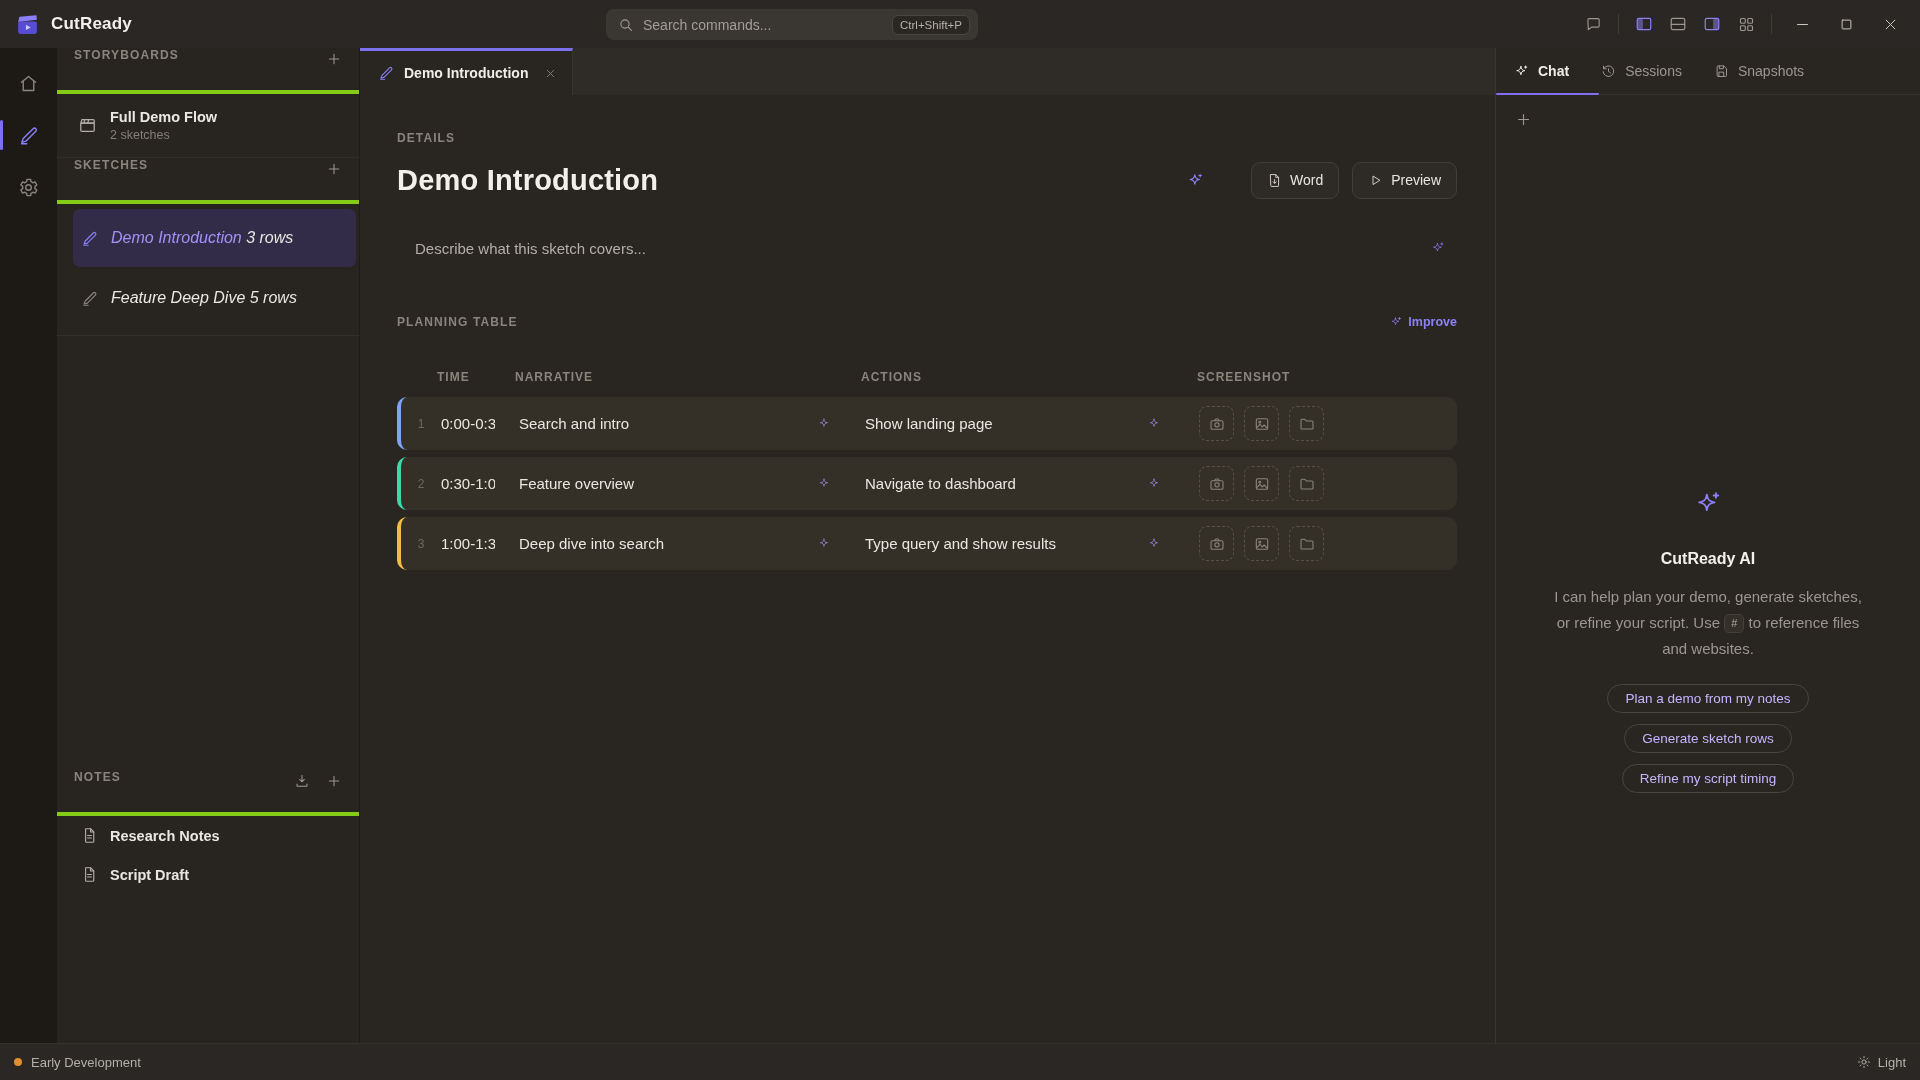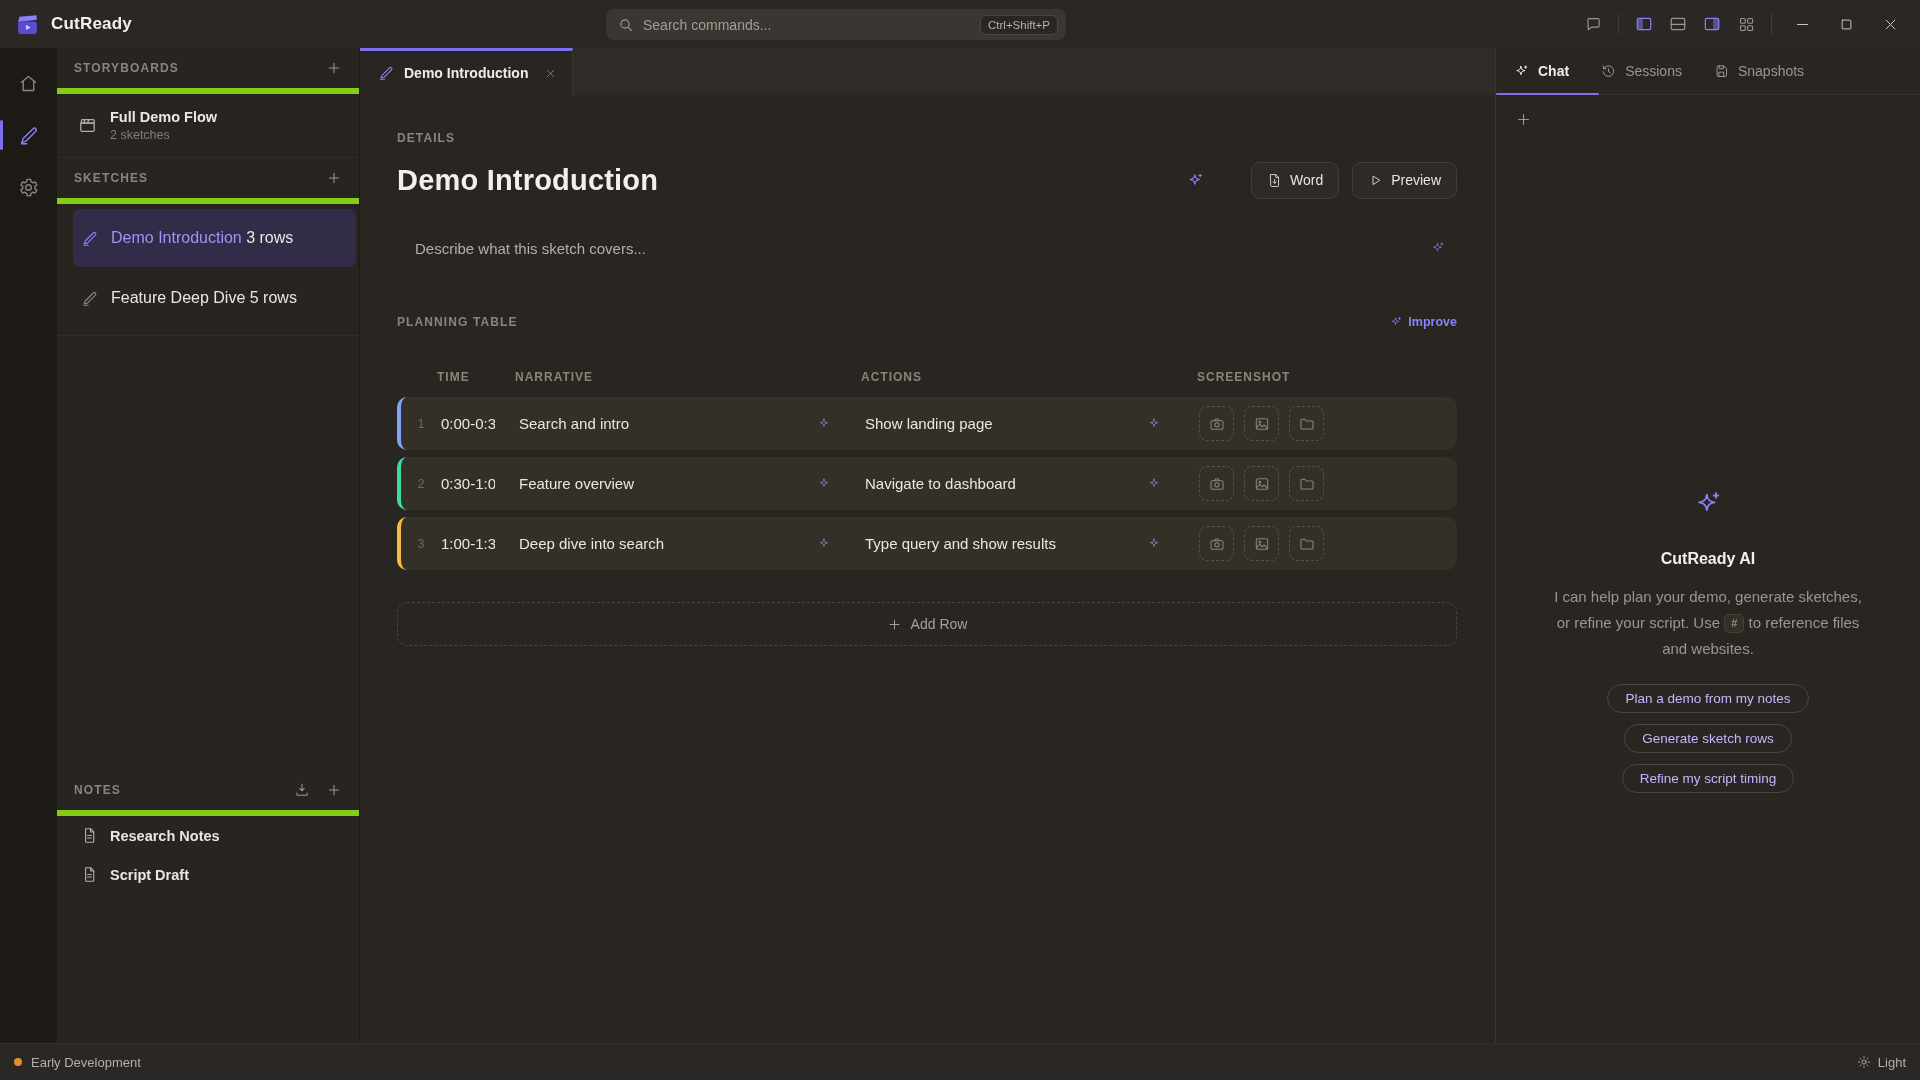--- a/index.html
+++ b/index.html
@@ -14,21 +14,21 @@
   .ic { stroke:currentColor; fill:none; stroke-width:1.6; stroke-linecap:round; stroke-linejoin:round; }
 
   
   .titlebar {
     height:48px; background:#2b2724; position:relative; flex:0 0 auto;
     display:flex; align-items:center;
   }
   .logo-area { display:flex; align-items:center; gap:11px; padding-left:15px; }
   .app-name { font-size:17px; font-weight:bold; color:#f2f0ec; letter-spacing:.2px; }
   .search-wrap {
-    position:absolute; left:606px; top:9px; width:460px; height:31px;
+    position:absolute; left:606px; top:9px; width:372px; height:31px;
     background:#3a3631; border-radius:8px; display:flex; align-items:center; padding:0 8px 0 12px;
     color:#a39e95;
   }
   .search-wrap input {
     flex:1; background:transparent; border:none; outline:none; color:#d8d4cd;
     font-family:"Liberation Sans", sans-serif; font-size:14px; margin-left:9px;
   }
   .search-wrap input::placeholder { color:#a39e95; }
   .kbd {
     background:#2a2723; border:1px solid #4a463f; border-radius:6px;
@@ -74,34 +74,34 @@
     padding:0 10px 0 17px; border-bottom:1px solid #35312a; flex:0 0 auto;
   }
   .pane-label { font-size:12px; font-weight:bold; letter-spacing:1.1px; color:#8a857c; }
   .view-toggle { display:flex; background:#37332c; border-radius:8px; padding:3px; gap:2px; }
   .view-toggle button {
     width:27px; height:23px; display:flex; align-items:center; justify-content:center;
     background:transparent; border:none; border-radius:6px; color:#8a857d; cursor:pointer;
   }
   .view-toggle button.active { color:#8b80f9; }
   .section-header {
-    height:46px; display:flex; align-items:center; justify-content:space-between;
-    padding:0 14px 0 17px; border-bottom:6px solid #84cc16; flex:0 0 auto;
+    height:46px; display:flex; align-items:flex-start; justify-content:space-between;
+    padding:0 14px 0 17px; border-bottom:4px solid #84cc16; flex:0 0 auto;
   }
   .sec-actions { display:flex; align-items:center; gap:10px; }
   .ghost-btn { background:transparent; border:none; color:#9b968e; cursor:pointer; width:22px; height:22px; display:flex; align-items:center; justify-content:center; }
   .sb-item {
     display:flex; align-items:center; gap:13px; padding:10px 10px 10px 21px; min-height:64px;
     cursor:pointer; border-bottom:1px solid #312d27;
   }
   .sb-item .texts { display:flex; flex-direction:column; gap:3px; }
   .sb-item .name { font-size:14.5px; font-weight:bold; color:#eae7e1; }
   .sb-item .meta { font-size:12.5px; color:#847f77; }
   .sb-item .item-icon { color:#b3aea6; }
-  .sketch-list { padding:5px 0 6px; border-bottom:1px solid #312d27; }
+  .sketch-list { padding:5px 0 6px; border-bottom:1px solid #312d27;font-style:italic; }
   .sketch-item {
     display:flex; align-items:center; gap:13px; margin:0 3px 2px 16px; padding:9px 8px 9px 8px;
     min-height:58px; border-radius:7px; cursor:pointer;
   }
   .sketch-item .item-icon { color:#8a857d; }
   .sketch-item.selected { background:#322c49; }
   .sketch-item.selected .name { color:#a392f5; }
   .sketch-item.selected .item-icon { color:#8b80f9; }
   .notes-block { margin-top:auto; }
   .note-item {
@@ -662,28 +662,20 @@
                   <svg class="ic" width="16" height="16" viewBox="0 0 24 24">
                     <path d="M3 6.5A1.5 1.5 0 0 1 4.5 5h4.3L11 7.5h8.5A1.5 1.5 0 0 1 21 9v9a1.5 1.5 0 0 1-1.5 1.5h-15A1.5 1.5 0 0 1 3 18z"></path>
                   </svg>
                 </span>
             </button>
           </div>
         </div>
 
       </div>
 
-      <button class="add-row">
-        <span>
-            <svg class="ic" width="15" height="15" viewBox="0 0 24 24">
-              <path d="M12 5v14M5 12h14"></path>
-            </svg>
-          </span>
-        <span>Add Row</span>
-      </button>
     </div>
   </main>
 
   <aside class="assistant">
     <div class="a-tabs">
       <button class="a-tab active">
         <span>
           <svg class="ic" width="15" height="15" viewBox="0 0 24 24" stroke-width="1.8">
               <path d="M11 4c.55 4.4 2.2 6.05 6.6 6.6-4.4.55-6.05 2.2-6.6 6.6-.55-4.4-2.2-6.05-6.6-6.6 4.4-.55 6.05-2.2 6.6-6.6Z"></path>
               <path d="M18.6 3.2v3.6M16.8 5h3.6"></path>

